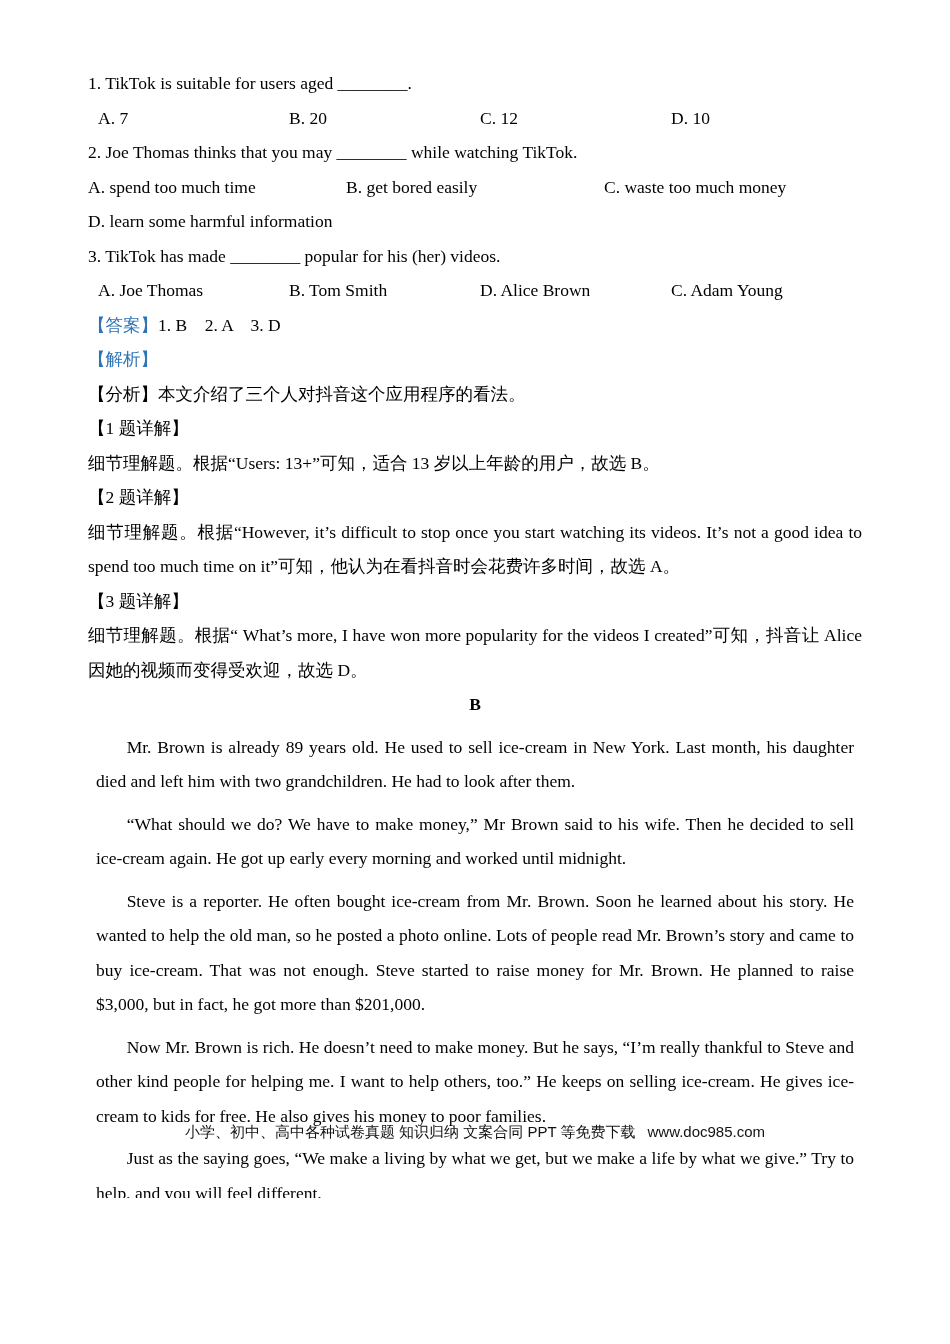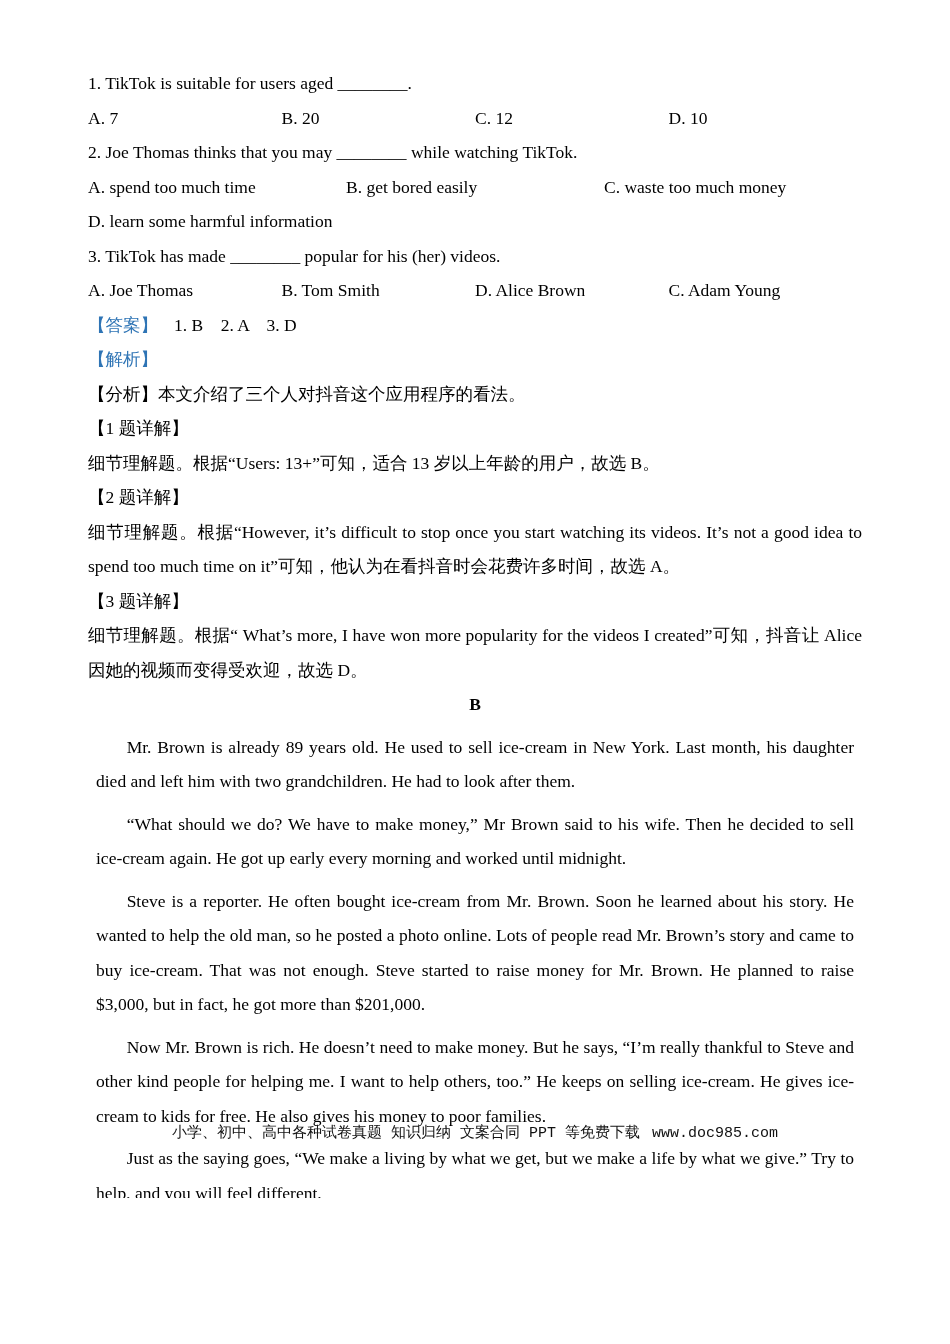--- a/index.html
+++ b/index.html
@@ -23,31 +23,31 @@
     width: 774px;
     font-size: 17.5px;
     line-height: 34.5px;
   }
   .line {
     margin: 0;
   }
   .opts4 {
     display: grid;
     grid-template-columns: repeat(4, 1fr);
+    margin-left: 10px;
   }
   .opts2 {
     display: grid;
     grid-template-columns: 1fr 1fr 1fr;
   }
   .blue {
     color: #2E74B5;
   }
   .pre {
     white-space: pre-wrap;
-    margin-left: 16px;
   }
   .just {
     margin: 0;
     text-align: justify;
   }
   .passage-heading {
     margin: 0;
     text-align: center;
     font-weight: bold;
   }
@@ -57,21 +57,21 @@
     text-indent: 1.75em;
   }
   .footer {
     position: absolute;
     left: 0;
     right: 0;
     bottom: 56px;
     text-align: center;
     font-size: 15px;
     color: #111111;
-    font-family: Liberation Mono, monospace;
+    font-family: Liberation Sans, sans-serif;
   }
   .footer .url {
     margin-left: 12px;
   }
 </style>
 </head>
 <body>
 
 <div class="page">
   <div class="content">

